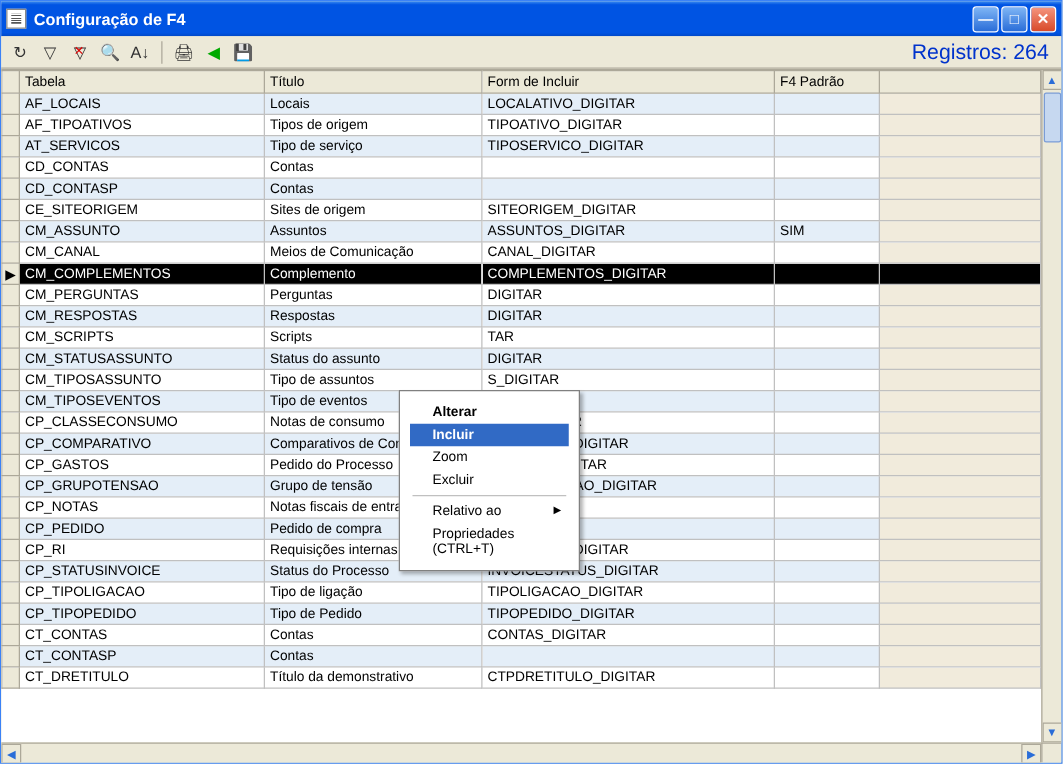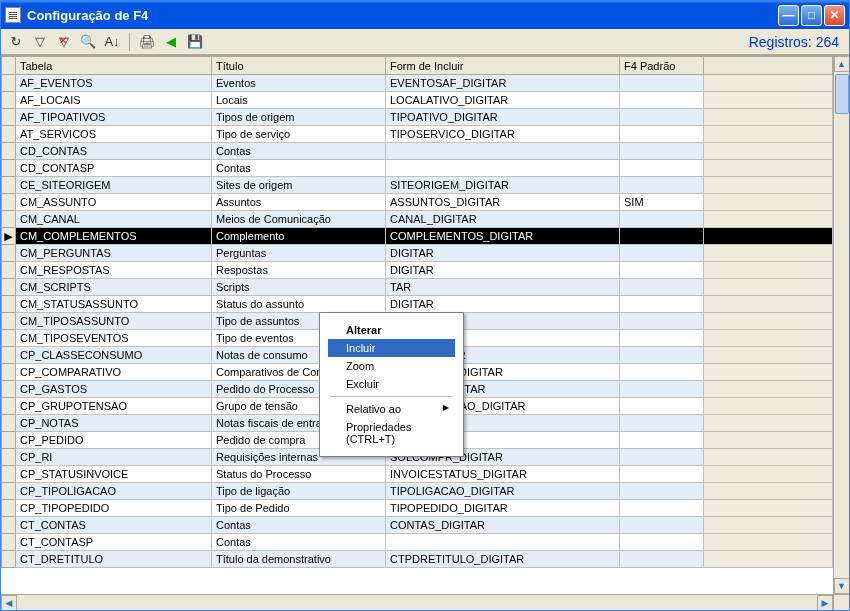--- a/index.html
+++ b/index.html
@@ -9,40 +9,40 @@
 .titlebar .app-icon { width: 16px; height: 16px; background: #fff; margin-right: 6px; border: 1px solid #888; display:flex; align-items:center; justify-content:center; }
 .titlebar .app-icon::after { content:""; width:8px; height:8px; background:repeating-linear-gradient(0deg,#555 0 1px,transparent 1px 2px);}
 .titlebar .title-text { flex: 1; }
 .titlebar .win-buttons { display: flex; gap: 2px; }
 .win-btn { width: 21px; height: 21px; border: 1px solid #fff; border-radius: 3px; display: flex; align-items: center; justify-content: center; font-weight: bold; font-size: 12px; cursor: pointer; }
 .win-min, .win-max { background: linear-gradient(to bottom, #7eb5f5, #2a6dd8); color: #fff; }
 .win-close { background: linear-gradient(to bottom, #f5957e, #d84a2a); color: #fff; }
 .toolbar { height: 26px; background: #ece9d8; border-bottom: 1px solid #aca899; display: flex; align-items: center; padding: 0 6px; gap: 6px; }
 .tool-btn { width: 18px; height: 18px; display: flex; align-items: center; justify-content: center; cursor: pointer; font-size: 13px; color: #333; }
 .tool-sep { width: 1px; height: 18px; background: #aca899; margin: 0 2px; }
-.records { margin-left: auto; color: #0033cc; font-size: 14px; padding-right: 4px; }
+.records { margin-left: auto; color: #0033cc; font-size: 17px; padding-right: 4px; }
 .grid-area { flex: 1; position: relative; overflow: hidden; background: #ece9d8; border-top: 1px solid #aca899; }
 .grid { position: absolute; inset: 0 16px 16px 0; display: flex; flex-direction: column; background: #fff; }
 .vscroll { position: absolute; right: 0; top: 0; bottom: 16px; width: 16px; background: #ece9d8; border-left: 1px solid #aca899; display:flex; flex-direction:column; align-items:center; justify-content:space-between;}
 .hscroll { position: absolute; left: 0; right: 16px; bottom: 0; height: 16px; background: #ece9d8; border-top: 1px solid #aca899; display:flex; align-items:center; justify-content:space-between;}
 .scroll-btn { width:16px; height:16px; background:#ece9d8; border:1px solid #aca899; display:flex; align-items:center; justify-content:center; font-size:9px; cursor:pointer; color:#2a6dd8;}
 .scroll-corner { position:absolute; right:0; bottom:0; width:16px; height:16px; background:#ece9d8; border-left:1px solid #aca899; border-top:1px solid #aca899;}
 .vthumb { width:14px; height:40px; background:#c6d8f0; border:1px solid #7a9cd6; border-radius:2px; margin-top:2px;}
 table { border-collapse: collapse; width: 100%; table-layout: fixed; }
 th, td { border: 1px solid #c0c0c0; padding: 2px 4px; text-align: left; font-size: 11px; height: 17px; overflow: hidden; white-space: nowrap; }
 th { background: #ece9d8; font-weight: normal; height: 18px; border-color: #aca899; }
 .rowhead { width: 14px; background: #ece9d8; border-color: #aca899; text-align:center; padding:0; color:#000;}
 tbody tr:nth-child(odd) td.cell { background: #e4eef8; }
 tbody tr:nth-child(even) td.cell { background: #ffffff; }
 td.cell-beige { background: #f1ebdc !important; }
 tbody tr.selected td { background: #000 !important; color: #fff; }
 tbody tr.selected .rowhead { background: #ece9d8 !important; color: #000; }
 .context-menu { position: absolute; left: 318px; top: 256px; width: 145px; background: #fff; border: 1px solid #808080; box-shadow: 2px 2px 3px rgba(0,0,0,0.3); padding: 8px; z-index: 100; }
 .context-menu .item { padding: 3px 18px 3px 18px; font-size: 11px; cursor: pointer; position:relative; }
-.context-menu .item.hi { background: #316ac5; color: #fff; }
+.context-menu .item.hi { background: #316ac5; color: #fff; font-weight: bold; }
 .context-menu .sep { height: 1px; background: #c0c0c0; margin: 3px 2px; }
 .context-menu .sub::after { content: "▶"; position: absolute; right: 6px; font-size: 8px; }
 col.c-rowhead { width: 14px; }
 col.c1 { width: 196px; }
 col.c2 { width: 174px; }
 col.c3 { width: 234px; }
 col.c4 { width: 84px; }
 col.c5 { width: auto; }
 </style>
 </head>
@@ -89,28 +89,20 @@
             <th>Tabela</th>
             <th>Título</th>
             <th>Form de Incluir</th>
             <th>F4 Padrão</th>
             <th></th>
           </tr>
         </thead>
         <tbody id="tbody">
             <tr>
               <td class="rowhead"></td>
-              <td class="cell">AF_EVENTOS</td>
-              <td class="cell">Eventos</td>
-              <td class="cell">EVENTOSAF_DIGITAR</td>
-              <td class="cell"></td>
-              <td class="cell-beige"></td>
-            </tr>
-            <tr>
-              <td class="rowhead"></td>
               <td class="cell">AF_LOCAIS</td>
               <td class="cell">Locais</td>
               <td class="cell">LOCALATIVO_DIGITAR</td>
               <td class="cell"></td>
               <td class="cell-beige"></td>
             </tr>
             <tr>
               <td class="rowhead"></td>
               <td class="cell">AF_TIPOATIVOS</td>
               <td class="cell">Tipos de origem</td>

